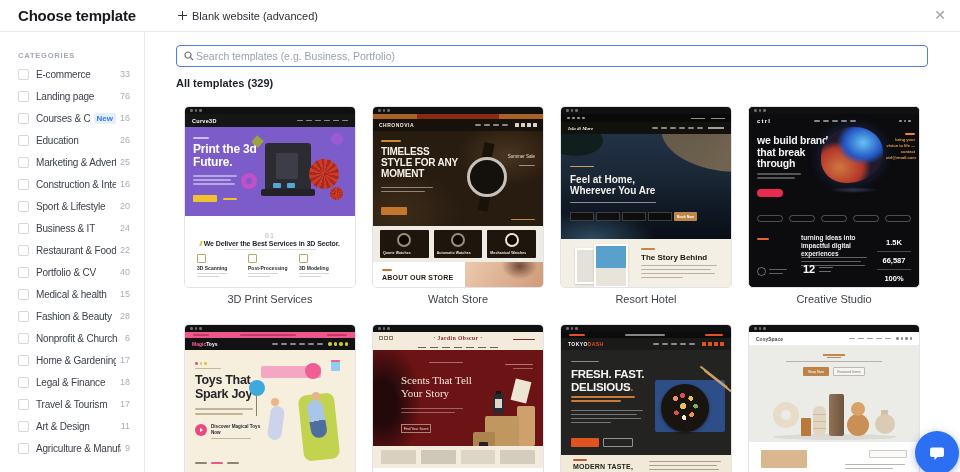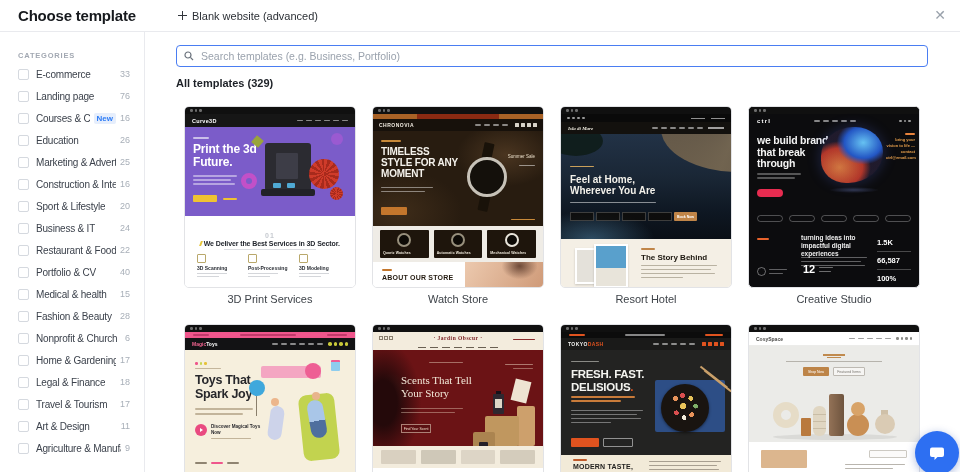--- a/index.html
+++ b/index.html
@@ -26,21 +26,21 @@
   .v-divider{position:absolute;left:144px;top:31px;bottom:0;width:1px;background:#e9eaee}
   .cat-heading{height:10px;margin:6px 0 2px 18px;font-size:7.5px;font-weight:bold;letter-spacing:.8px;color:#a2a8b2}
   .cat-row{height:22px;display:flex;align-items:center;padding:0 14px 0 18px}
   .cbx{width:11px;height:11px;border:1px solid #d5d9df;border-radius:2px;background:#fff;margin-right:7px;flex:none;box-sizing:border-box}
   .clab{font-size:10px;letter-spacing:-.2px;color:#3c424c;white-space:nowrap;overflow:hidden;flex:0 1 auto}
   .cbadge{font-size:8px;font-weight:bold;color:#2e7cf5;background:#e6eefc;border-radius:2px;padding:1px 3px;margin-left:4px;flex:none}
   .ccount{margin-left:auto;font-size:9px;color:#a8afb8;flex:none;padding-left:4px}
 
   
   .search-wrap{position:absolute;left:176px;top:45px;width:752px;height:22px;border:1px solid #4a7df2;border-radius:4px;
-               background:#fff;display:flex;align-items:center;padding:0 7px;box-sizing:border-box;gap:5px}
+               background:#fff;display:flex;align-items:center;padding:0 7px;box-sizing:border-box;}
   .search-input{border:0;outline:0;flex:1;font-size:10.5px;font-family:"Liberation Sans",sans-serif;color:#2c3036;background:transparent}
   .search-input::placeholder{color:#9aa2ad}
   .results-heading{position:absolute;left:176px;top:77px;font-size:11px;font-weight:bold;color:#1d2127}
 
   
   .grid{position:absolute;left:184px;top:106px;width:736px;display:grid;grid-template-columns:repeat(4,172px);column-gap:16px;row-gap:18px}
   .card{width:172px}
   .thumb{position:relative;width:172px;height:182px;border:1px solid #e2e3e6;border-radius:5px;overflow:hidden;background:#fff;box-sizing:border-box;cursor:pointer}
   .cap{margin-top:5px;font-size:11px;color:#3e4349;text-align:center;line-height:13px}
   .chrome{height:7px;background:#101010;display:flex;align-items:center;gap:2px;padding-left:5px}
@@ -142,21 +142,21 @@
                radial-gradient(38px 32px at 30% 72%,#ff8a3a,#d93a1e 60%,rgba(120,30,10,.15) 82%),#141625;
     box-shadow:0 0 14px rgba(90,120,255,.25)}
   #t4 .blobsh{position:absolute;left:80px;top:80px;width:50px;height:6px;border-radius:50%;
     background:radial-gradient(closest-side,rgba(130,150,230,.3),transparent)}
   #t4 .rc{position:absolute;left:137px;top:26px;width:29px}
   #t4 .rc p{margin:2px 0 0;font-size:4px;font-weight:bold;color:#e8a04c;line-height:1.5;text-align:right}
   #t4 .pills{position:absolute;left:8px;right:8px;top:108px;display:flex;justify-content:space-between}
   #t4 .pills i{width:26px;height:7px;border:.5px solid rgba(255,255,255,.28);border-radius:3.5px;box-sizing:border-box}
   #t4 .low{position:absolute;left:0;top:122px;right:0;bottom:0}
   #t4 h6{position:absolute;left:52px;top:5px;width:72px;margin:0;font-size:6.5px;font-weight:bold;color:#ededed;line-height:1.25}
-  #t4 .st{position:absolute;right:8px;width:34px;text-align:left}
+  #t4 .st{position:absolute;right:8px;width:34px;text-align:center}
   #t4 .st b{font-size:7.5px;color:#fff}
   #t4 .st s{display:block;width:100%;height:1px;background:rgba(255,255,255,.25);margin-top:2px}
   #t4 .big12{position:absolute;left:54px;top:34px;font-size:11px;font-weight:bold;color:#fff}
   #t4 .globe{position:absolute;left:8px;top:38px;width:9px;height:9px;border:1px solid rgba(255,255,255,.4);border-radius:50%;box-sizing:border-box}
 
   
   #t5 .strip{height:6px;background:#ef568c;display:flex;align-items:center;justify-content:space-between;padding:0 8px}
   #t5 .strip i{height:1.5px;background:#c23a6b;border-radius:1px}
   #t5 .hd{height:12px;background:#121214;display:flex;align-items:center;padding:0 7px;gap:5px}
   #t5 .logo{font-size:5px;font-weight:bold;margin-right:auto}

